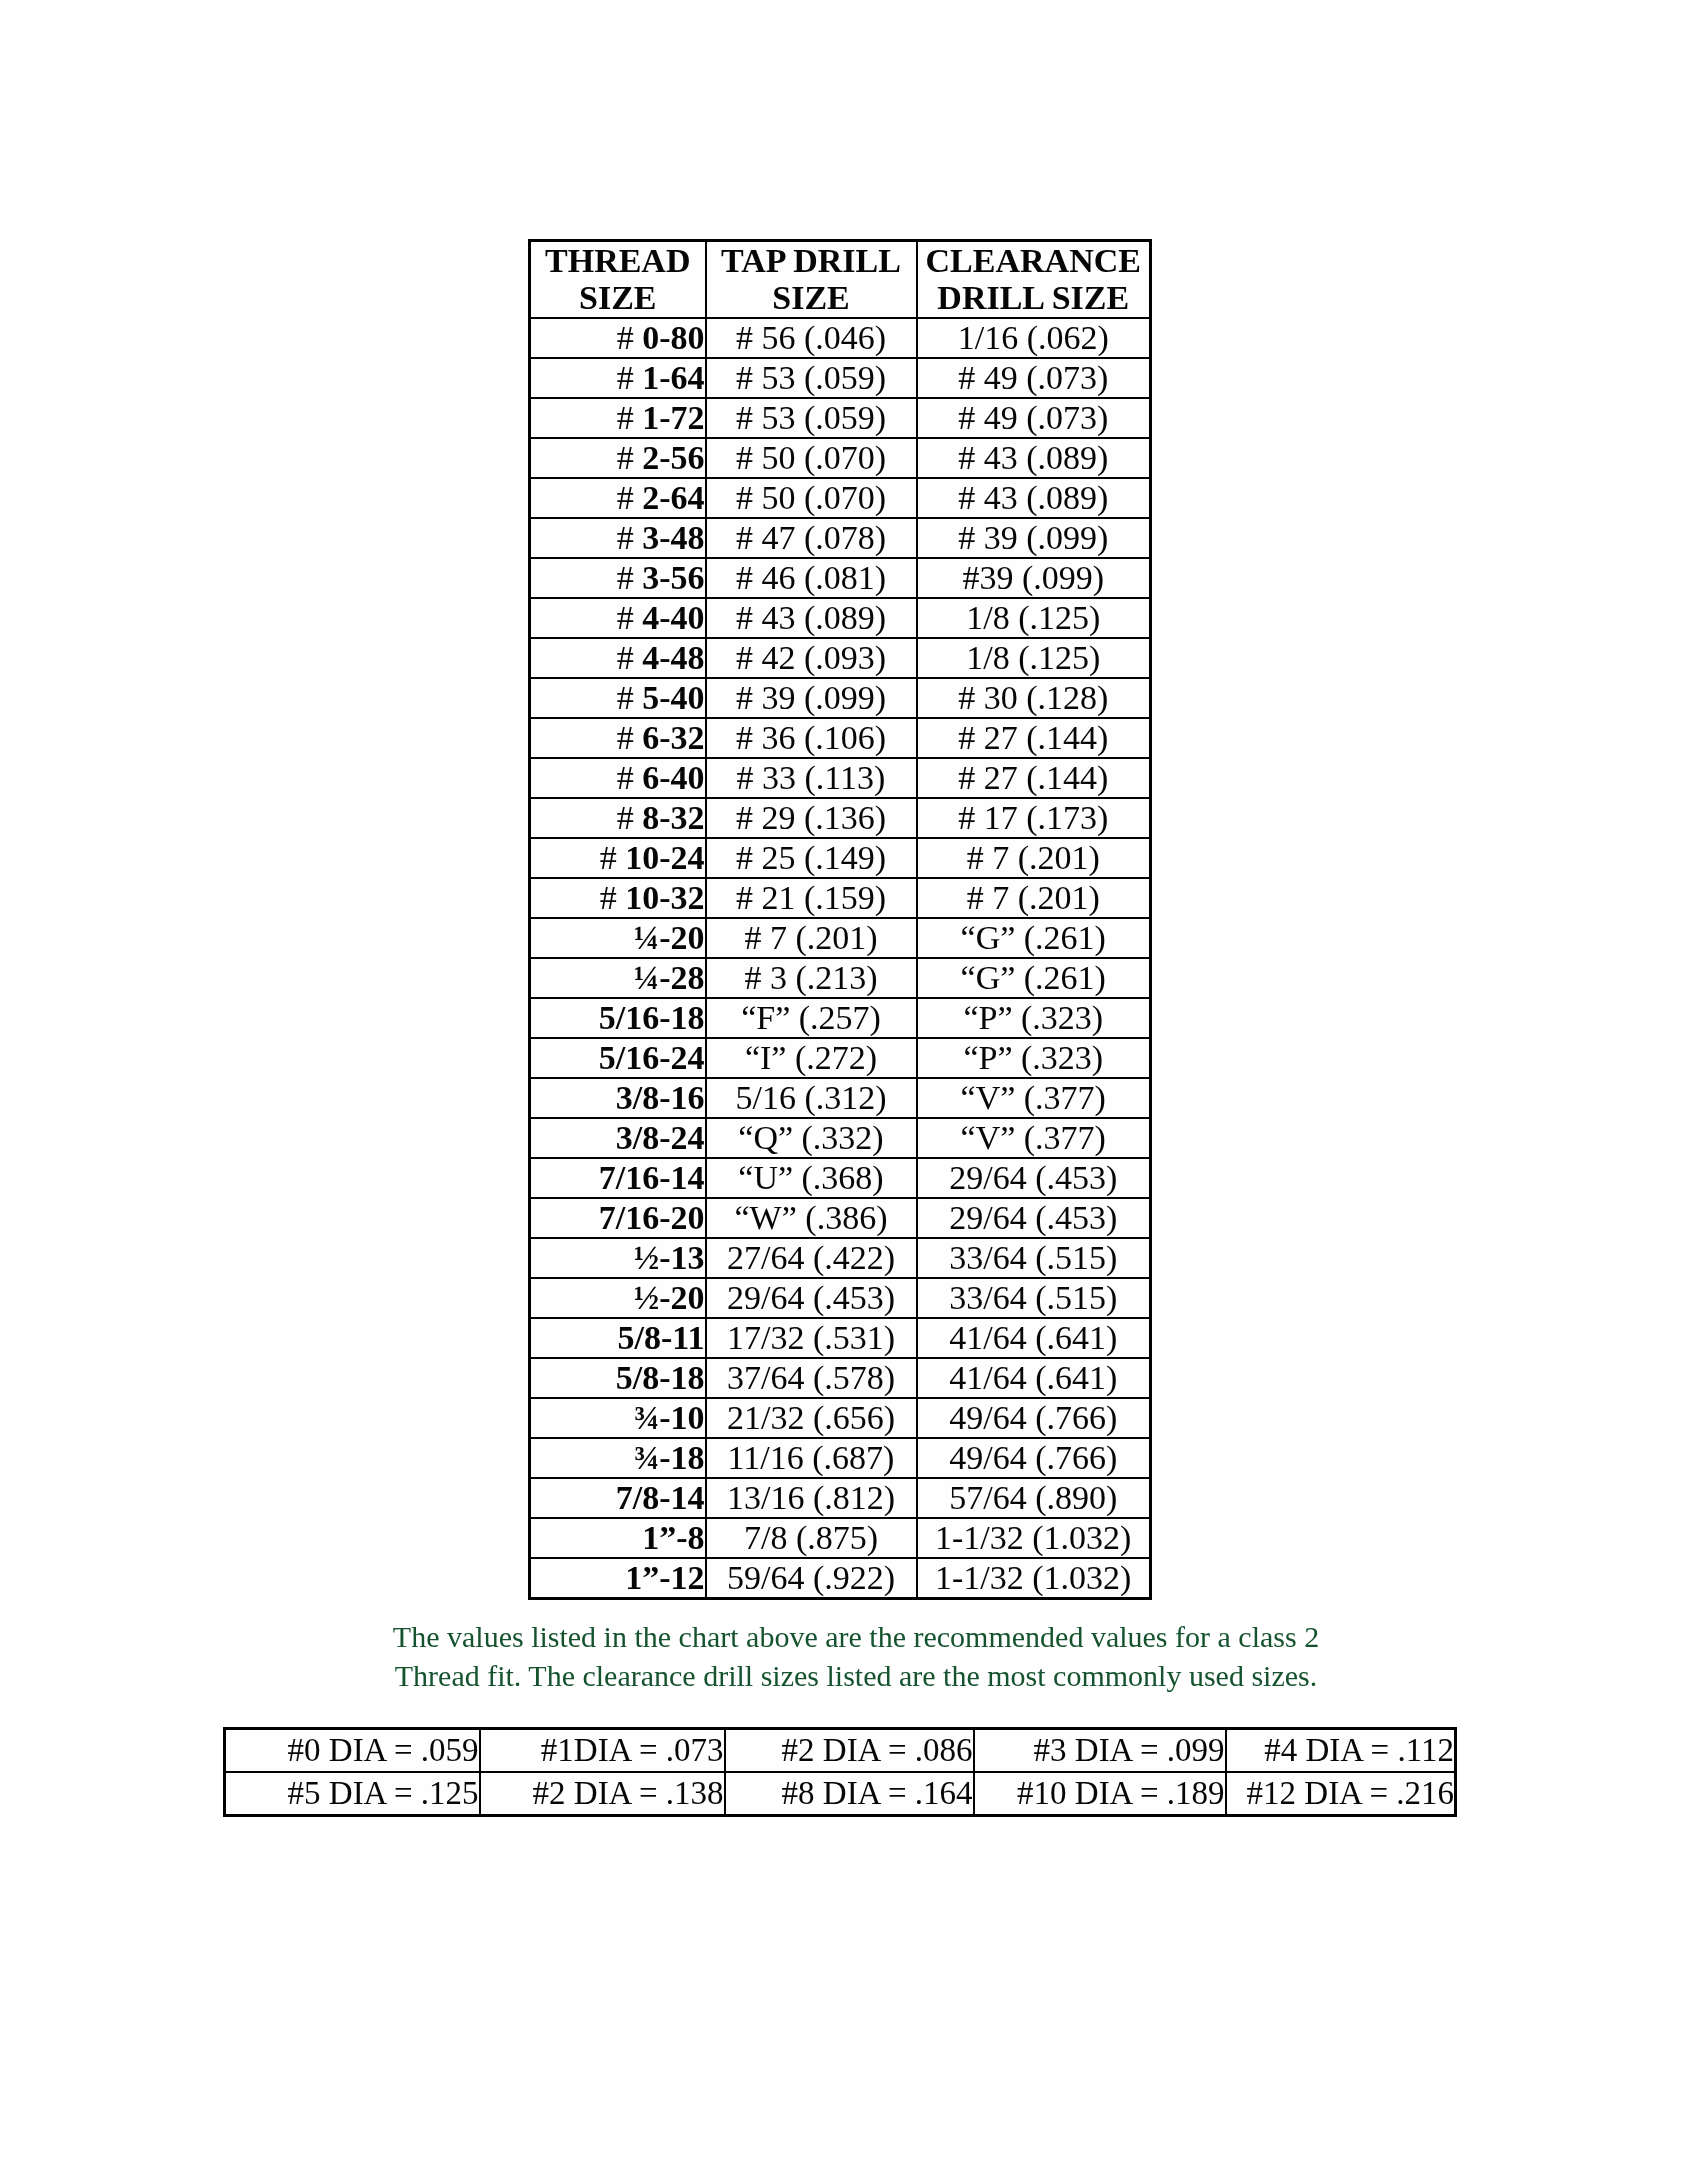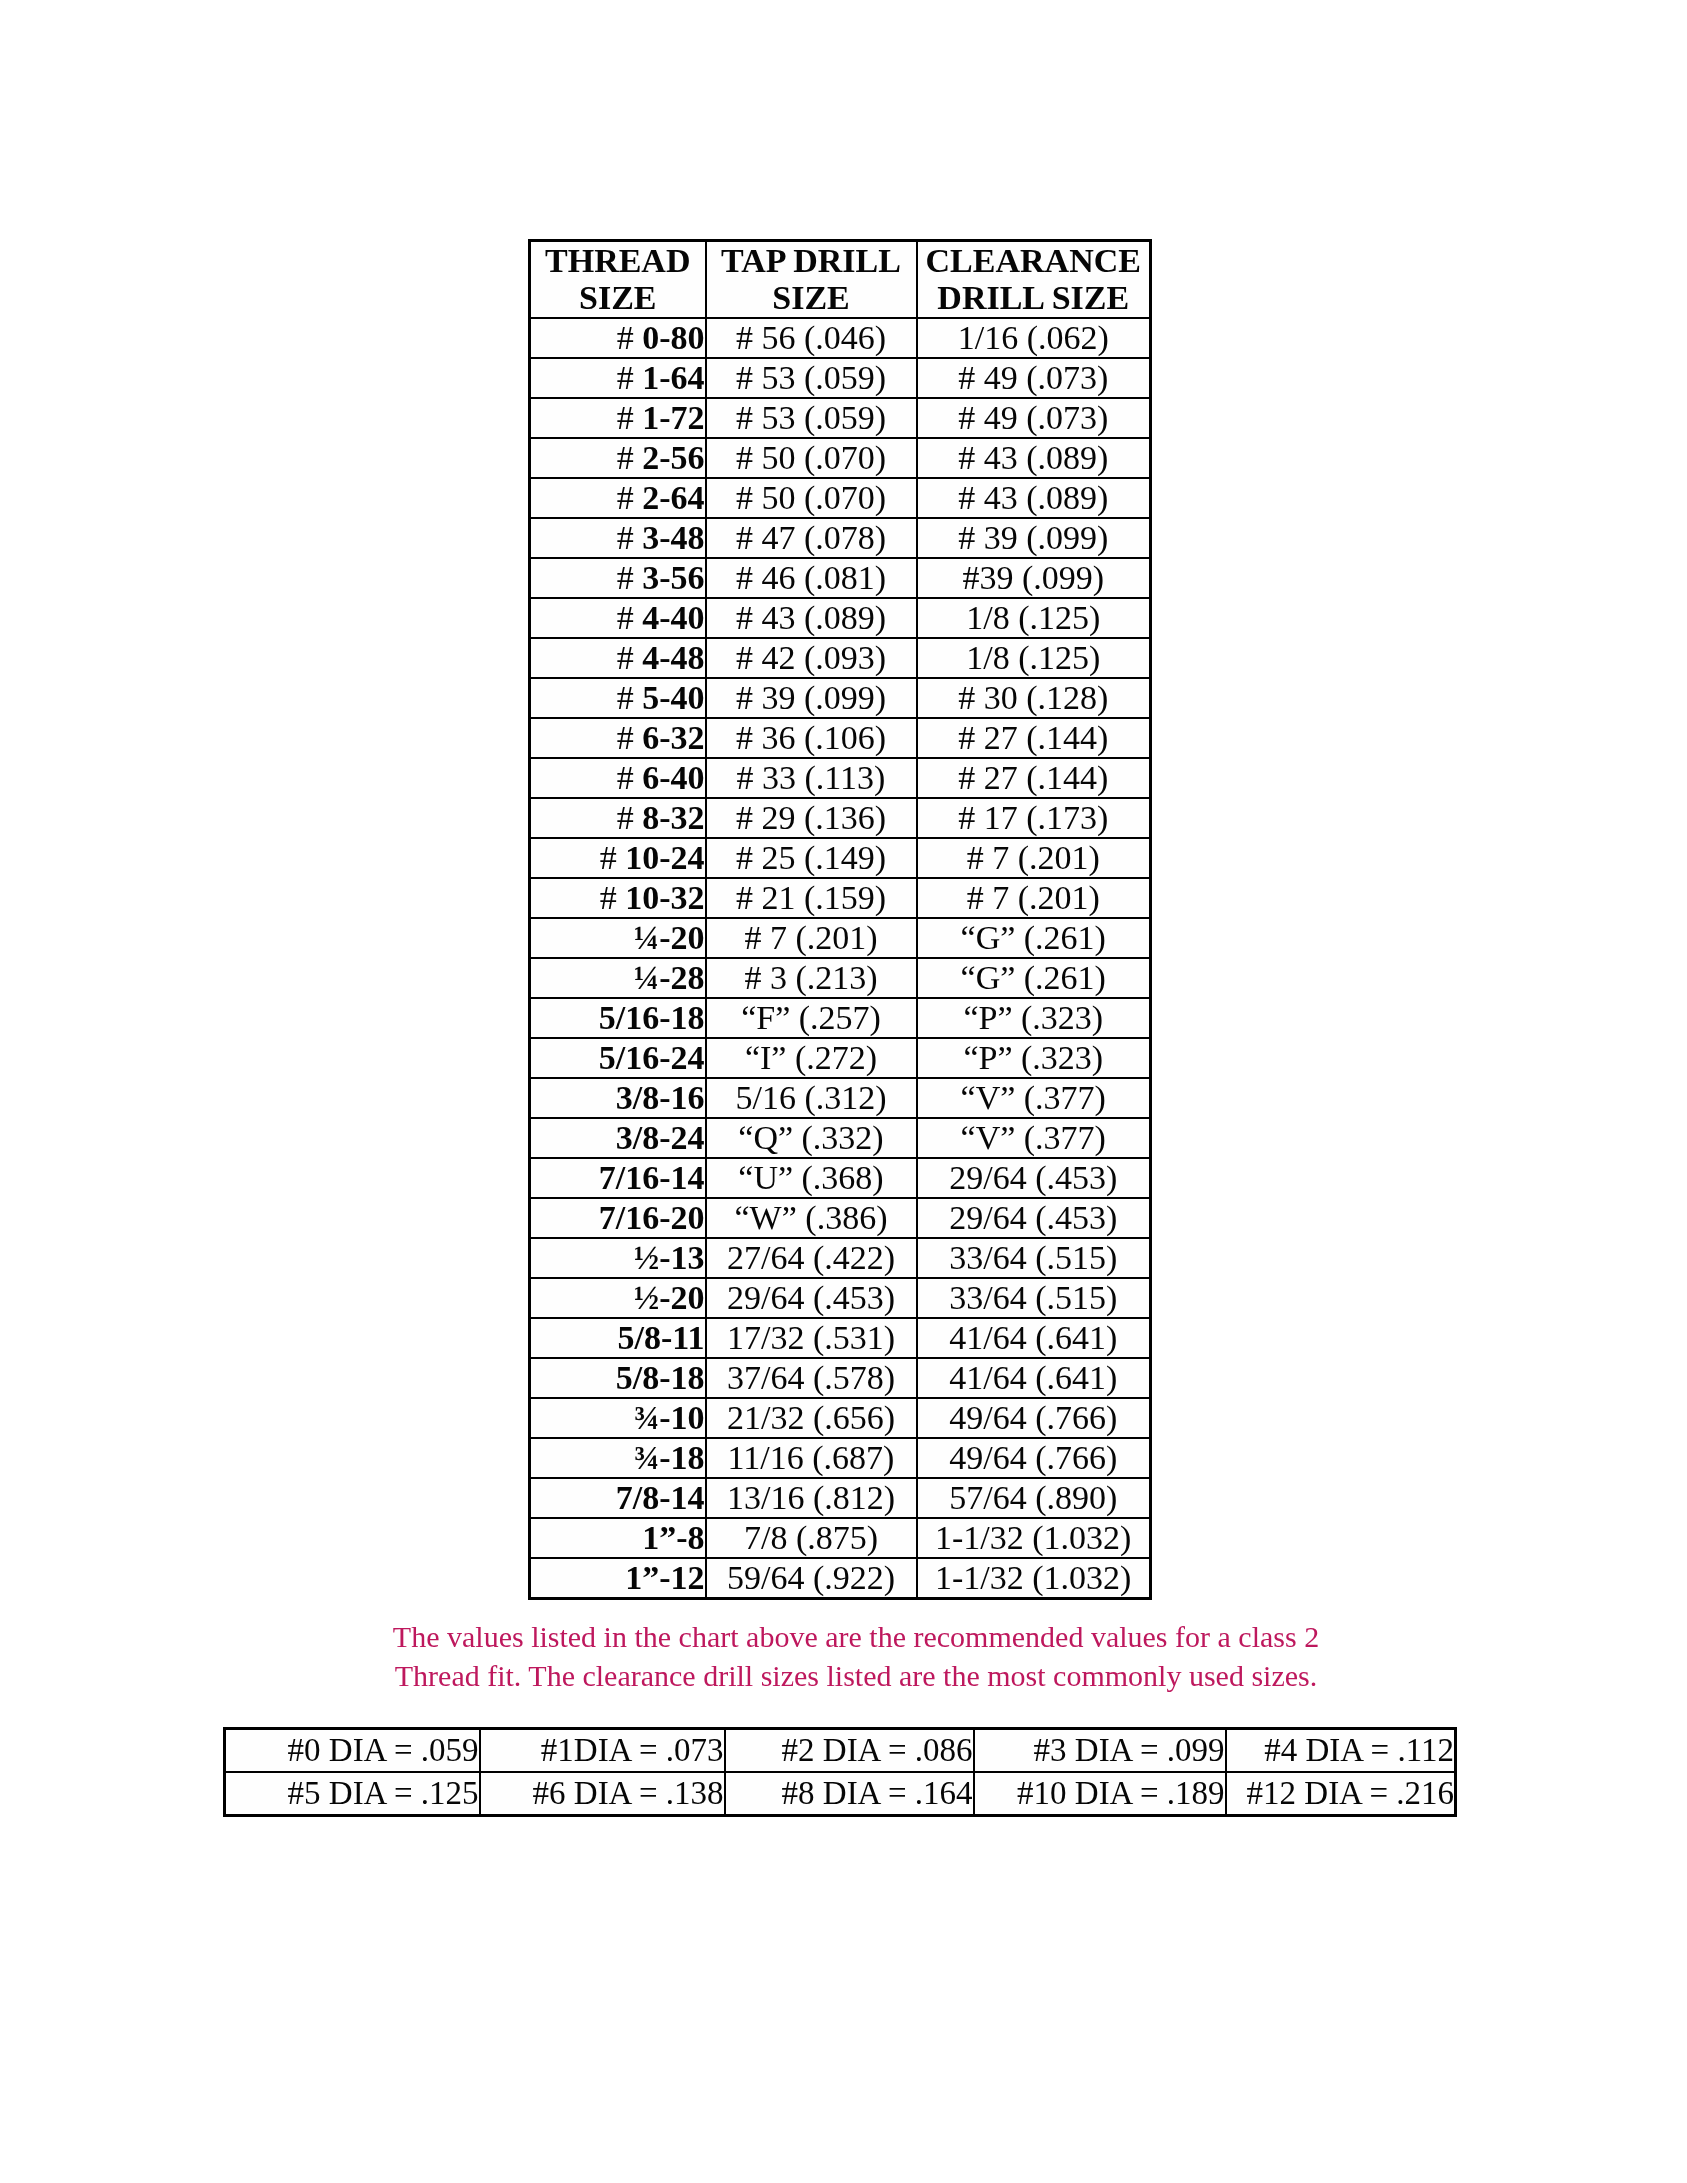--- a/index.html
+++ b/index.html
@@ -56,21 +56,21 @@
 
   
   .note {
     position: absolute;
     left: 297px;
     top: 1577px;
     width: 1118px;
     text-align: center;
     font-size: 30px;
     line-height: 39px;
-    color: #be185d;
+    color: #14532d;
   }
 
   
   table.dia-table {
     position: absolute;
     left: 223px;
     top: 1687px;
     border-collapse: collapse;
     table-layout: fixed;
     border: 3.5px solid #000;
@@ -288,21 +288,21 @@
     <tbody>
         <tr>
           <td>#0 DIA = .059</td>
           <td>#1DIA = .073</td>
           <td>#2 DIA = .086</td>
           <td>#3 DIA = .099</td>
           <td>#4 DIA = .112</td>
         </tr>
         <tr>
           <td>#5 DIA = .125</td>
-          <td>#6 DIA = .138</td>
+          <td>#2 DIA = .138</td>
           <td>#8 DIA = .164</td>
           <td>#10 DIA = .189</td>
           <td>#12 DIA = .216</td>
         </tr>
       </tbody>
   </table>
 
 </div>
 
 

